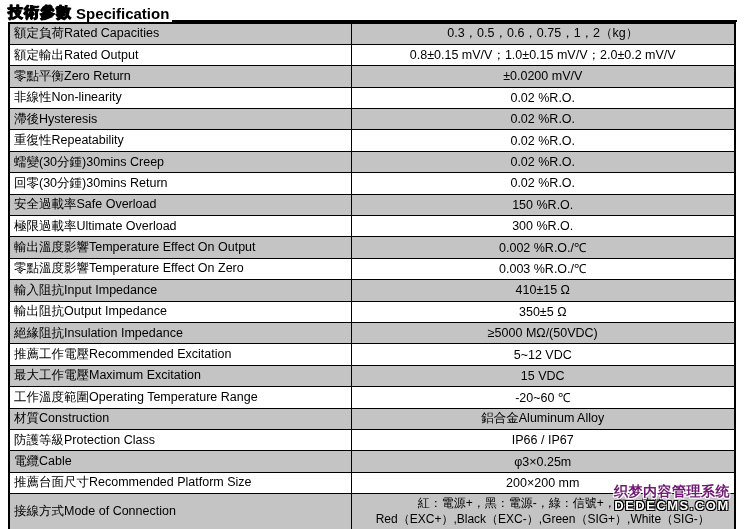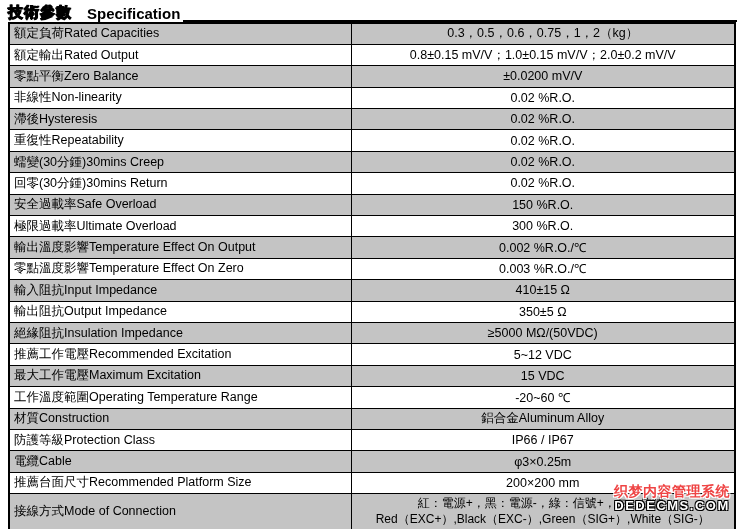--- a/index.html
+++ b/index.html
@@ -16,21 +16,21 @@
   .title-row {
     position:absolute; left:8px; top:1px; width:729px; height:21px;
     display:flex; align-items:flex-end;
     font-size:15px; font-weight:bold; white-space:nowrap;
   }
   .title-cn {
     font-weight:900;
     text-shadow:0.7px 0 0 #000, -0.7px 0 0 #000, 0 0.7px 0 #000;
     letter-spacing:1px;
   }
-  .title-en { margin-left:15px; }
+  .title-en { margin-left:4px; }
   .title-rule { flex:1; height:2px; background:#000; margin-left:3px; margin-top:2px; }
 
   
   .spec-table {
     position:absolute; left:8px; top:22px; width:728px;
     border-collapse:collapse; table-layout:fixed;
     font-size:12.5px;
     border:2px solid #000;
   }
   .spec-table td {
@@ -43,21 +43,21 @@
   .label-cell { width:342px; padding-left:4px; text-align:left; }
   .value-cell { text-align:center; }
   tr.tall .value-cell { line-height:1.35; font-size:12px; }
 
   
   .watermark {
     position:absolute; top:484px; right:3px; width:140px;
     text-align:center; line-height:1.05; z-index:5;
   }
   .wm-line1 {
-    font-size:14px; font-weight:bold; color:#ef4444; letter-spacing:0.5px;
+    font-size:14px; font-weight:bold; color:#701a75; letter-spacing:0.5px;
     text-shadow:-1px -1px 0 #fff, 1px -1px 0 #fff, -1px 1px 0 #fff, 1px 1px 0 #fff;
   }
   .wm-line2 {
     font-size:13px; font-weight:bold; color:#fff; letter-spacing:1.5px;
     text-shadow:-1px -1px 0 #000, 1px -1px 0 #000, -1px 1px 0 #000, 1px 1px 0 #000, 0 0 3px #fff;
   }
 </style>
 </head>
 <body>
 
@@ -71,21 +71,21 @@
   <tbody>
       <tr class="shaded">
         <td class="label-cell">額定負荷Rated Capacities</td>
         <td class="value-cell">0.3，0.5，0.6，0.75，1，2（kg）</td>
       </tr>
       <tr class="plain">
         <td class="label-cell">額定輸出Rated Output</td>
         <td class="value-cell">0.8±0.15 mV/V；1.0±0.15 mV/V；2.0±0.2 mV/V</td>
       </tr>
       <tr class="shaded">
-        <td class="label-cell">零點平衡Zero Balance</td>
+        <td class="label-cell">零點平衡Zero Return</td>
         <td class="value-cell">±0.0200 mV/V</td>
       </tr>
       <tr class="plain">
         <td class="label-cell">非線性Non-linearity</td>
         <td class="value-cell">0.02 %R.O.</td>
       </tr>
       <tr class="shaded">
         <td class="label-cell">滯後Hysteresis</td>
         <td class="value-cell">0.02 %R.O.</td>
       </tr>

